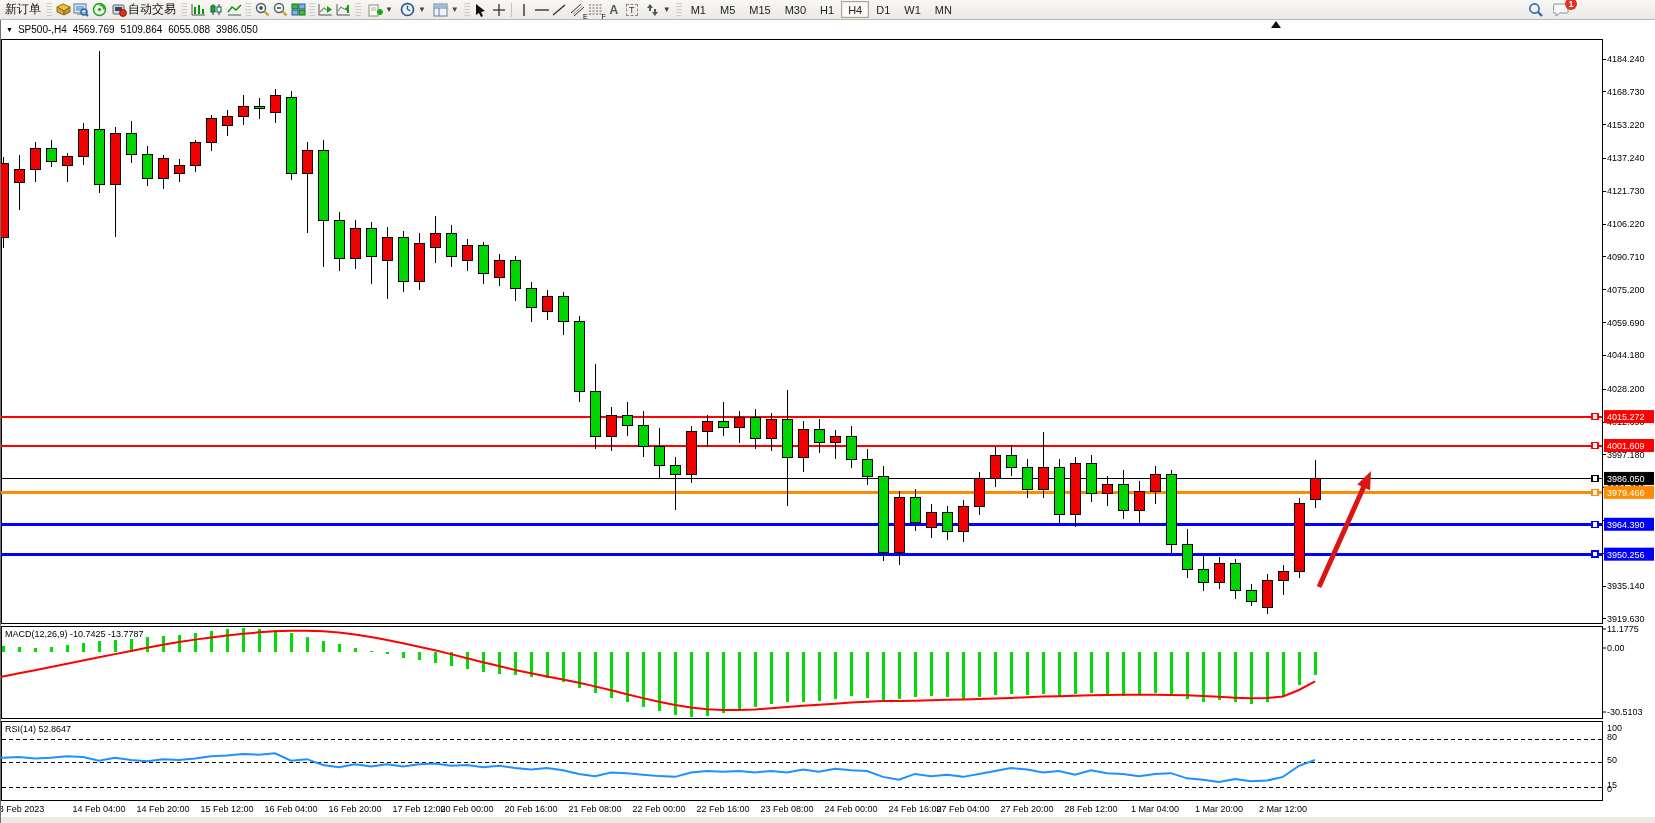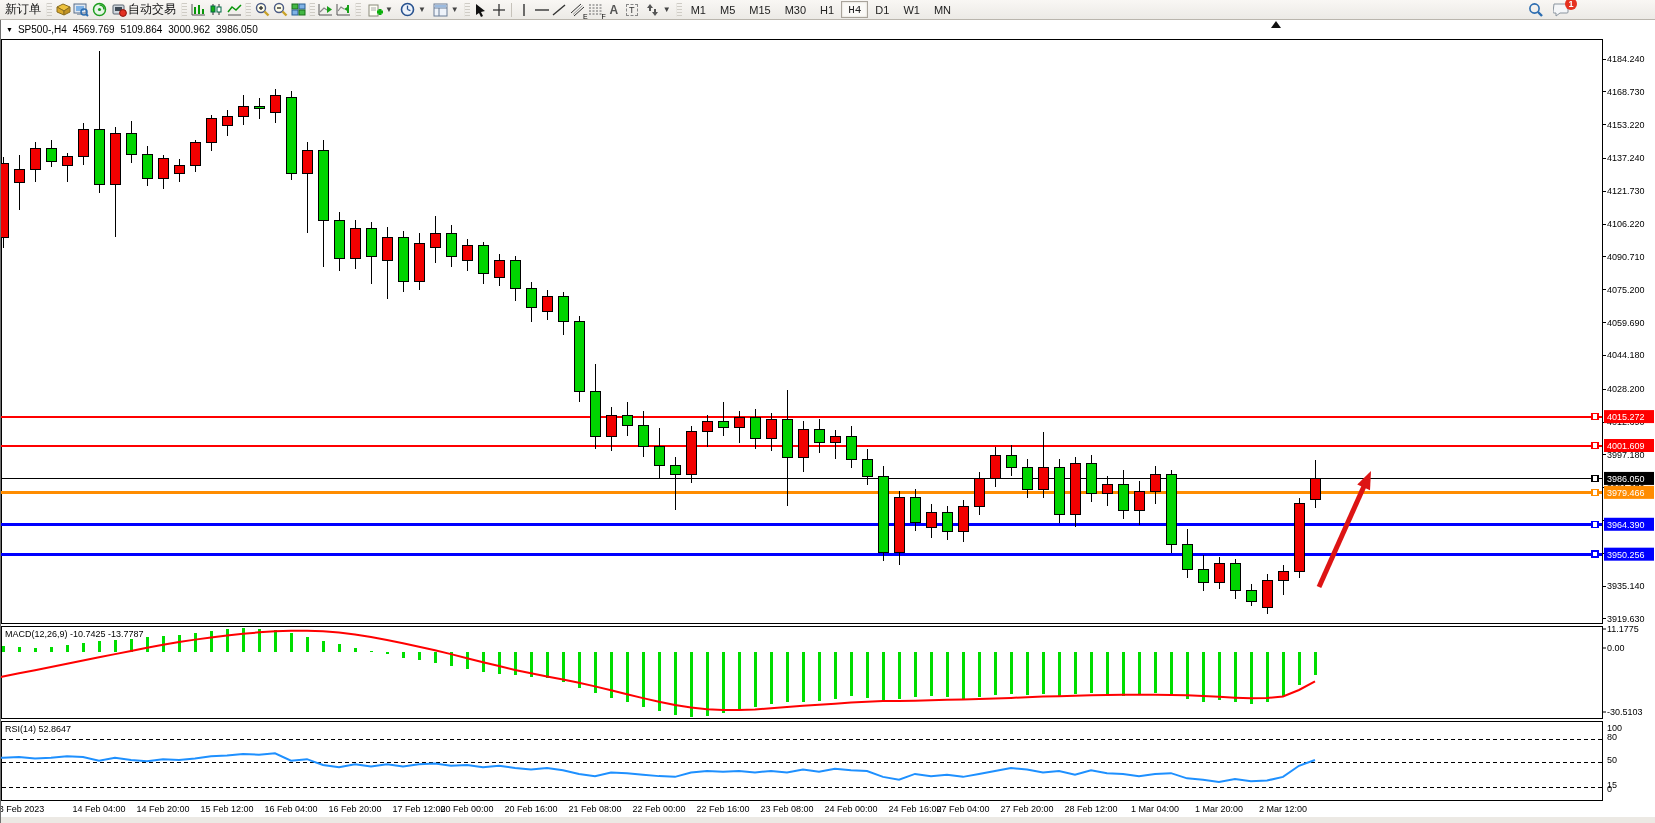--- a/index.html
+++ b/index.html
@@ -6,21 +6,21 @@
     font-family:"Liberation Sans",sans-serif;-webkit-font-smoothing:none;}
   
   #toolbar{height:19px;display:flex;align-items:center;background:linear-gradient(#f9f7f4,#eceae6);
     border-bottom:1px solid #b9b5ad;padding-left:2px;white-space:nowrap;}
   .tb-btn{height:17px;display:flex;align-items:center;padding:8px 3px;font-size:12px;color:#111;cursor:default;}
   .tb-ic{width:18px;height:16px;display:flex;align-items:center;justify-content:center;}
   .grip{width:5px;height:14px;margin:0 2px;background:repeating-linear-gradient(#cfccc5 0 1px,transparent 1px 3px);border-left:1px solid #e8e6e1;}
   .sep{width:1px;height:14px;background:#c6c2ba;margin:0 3px;}
   .dd{font-size:8px;color:#444;margin-left:1px;}
   .tf-btn{height:15px;padding:0 6px;font-size:11px;color:#222;display:flex;align-items:center;border:1px solid transparent;}
-  .tf-btn.active{background:#fbfaf7;border:1px solid #a9a49b;box-shadow:inset 0 0 2px #cfcabf;font-family:Liberation Mono, monospace;}
+  .tf-btn.active{background:#fbfaf7;border:1px solid #a9a49b;box-shadow:inset 0 0 2px #cfcabf;}
   #right-icons{margin-left:auto;margin-right:84px;display:flex;align-items:center;gap:6px;}
   .badge{position:absolute;top:-4px;right:-6px;background:#e53220;color:#fff;border-radius:7px;
     font-size:9px;min-width:12px;height:12px;line-height:12px;text-align:center;font-weight:bold;}
   
   #chart-header{height:18px;display:flex;align-items:center;font-size:10px;color:#000;
     padding-left:5px;background:#fff;position:relative;border-left:1px solid #6f6f6f;}
   #chart-header .tri{font-size:7px;margin-right:5px;color:#000;}
   #chart-header span{margin-right:6px;}
   #chart-marker{position:absolute;left:1270px;top:1px;width:0;height:0;
     border-left:5px solid transparent;border-right:5px solid transparent;border-bottom:7px solid #111;}
@@ -260,21 +260,21 @@
       <span class="badge">1</span>
     </div>
   </div>
 </div>
 
 <div id="chart-header">
   <span class="tri">▼</span>
   <span>SP500-,H4</span>
   <span>4569.769</span>
   <span>5109.864</span>
-  <span>3000.962</span>
+  <span>6055.088</span>
   <span>3986.050</span>
   <span id="chart-marker"></span>
 </div>
 
 <div id="chart-area">
   <svg id="chart-svg" width="1655" height="786">
       <rect x="0.5" y="1.5" width="1601" height="584" fill="none" stroke="#000" stroke-width="1"></rect>
       <rect x="0.5" y="588.5" width="1601" height="92" fill="none" stroke="#000" stroke-width="1"></rect>
       <rect x="0.5" y="683.5" width="1601" height="79" fill="none" stroke="#000" stroke-width="1"></rect>
       <rect x="0" y="779" width="1655" height="7" fill="#ece9e4"></rect>

